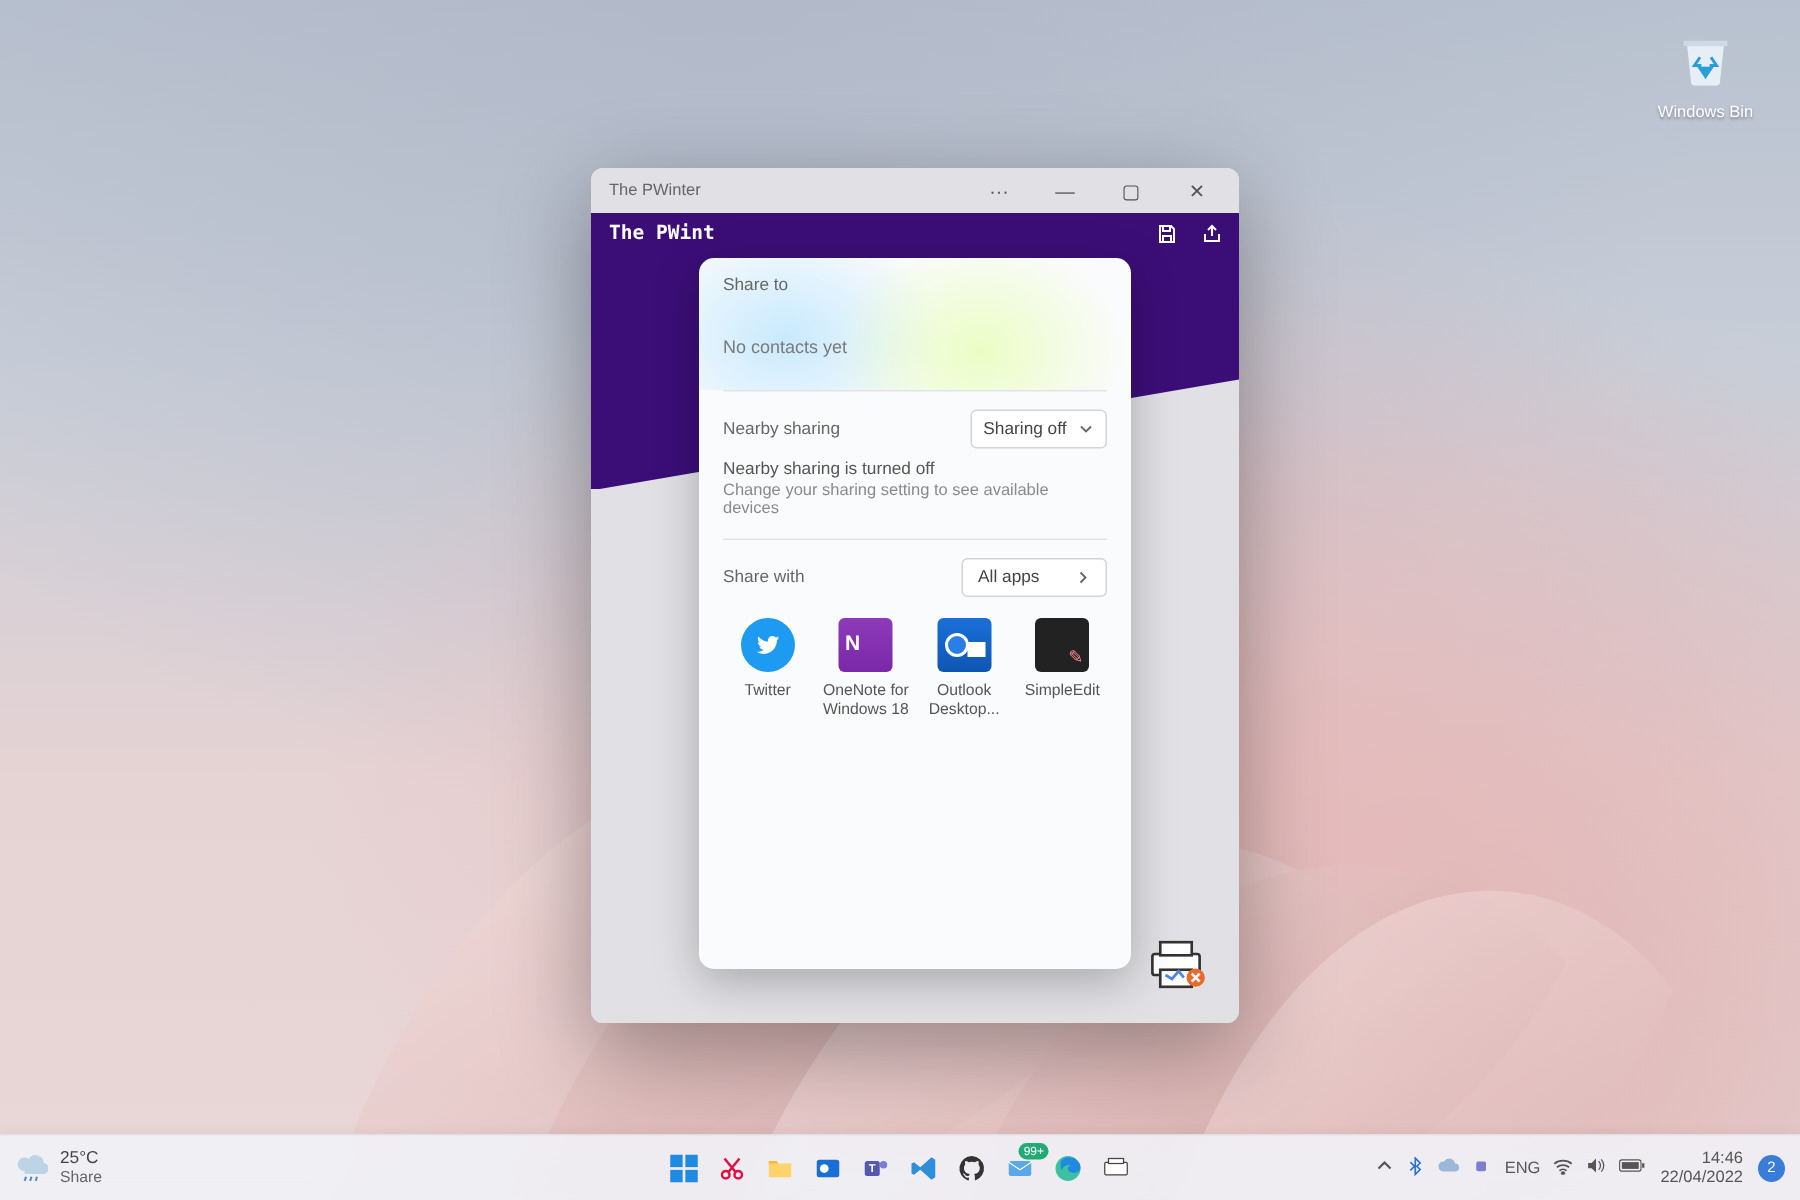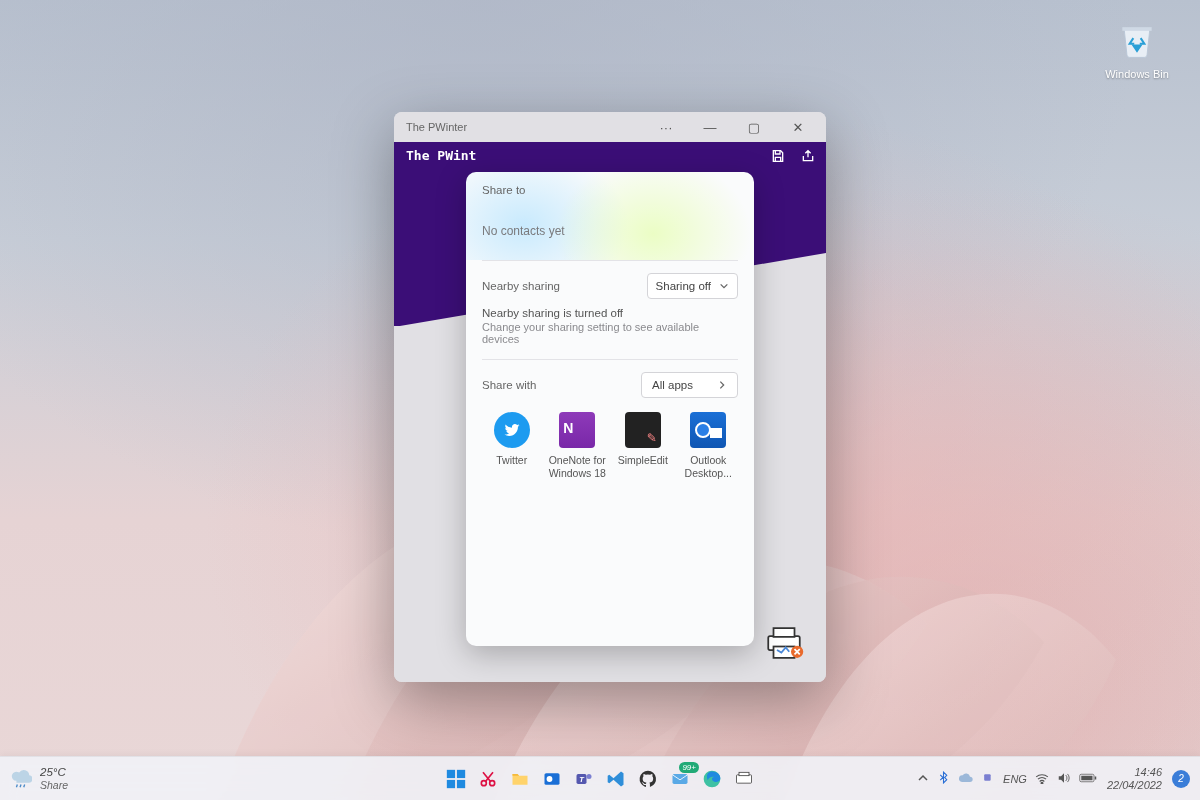--- a/index.html
+++ b/index.html
@@ -109,21 +109,20 @@
   .simpleedit { background:#222; position:relative; }
   .simpleedit::after { content:"✎"; color:#f88; font-size:12px; position:absolute; right:4px; bottom:3px; }
 
   
   .taskbar {
     position: absolute; left: 0; right: 0; bottom: 0; height: 44px;
     background: rgba(240,242,248,.88); backdrop-filter: blur(8px);
     border-top: 1px solid rgba(0,0,0,.06);
     display:flex; align-items:center; padding: 0 10px;
     box-shadow: 0 -1px 8px rgba(0,0,0,.05);
-    font-style: italic;
   }
   .tb-left { display:flex; align-items:center; gap:8px; min-width:180px; }
   .weather-icon { width:22px; height:22px; }
   .weather-text { font-size:11.5px; line-height:1.15; color:#444; }
   .weather-text .t1 { display:block; }
   .weather-text .t2 { display:block; color:#666; font-size:10.5px; }
 
   .tb-center { position:absolute; left:50%; transform:translateX(-50%); display:flex; gap:6px; }
   .tb-ico { width:26px; height:26px; border-radius:4px; display:flex; align-items:center; justify-content:center; }
 
@@ -260,26 +259,26 @@
                   <path d="M22 5.8c-.7.3-1.5.6-2.3.7.8-.5 1.5-1.3 1.8-2.2-.8.5-1.7.8-2.6 1C18 4.5 17 4 15.9 4c-2.2 0-4 1.8-4 4 0 .3 0 .6.1.9C8.6 8.7 5.5 7 3.5 4.5c-.3.6-.5 1.3-.5 2 0 1.4.7 2.6 1.8 3.3-.7 0-1.3-.2-1.8-.5v.1c0 2 1.4 3.6 3.2 4-.3.1-.7.1-1.1.1-.3 0-.5 0-.8-.1.5 1.6 2 2.8 3.8 2.8C6.7 17.4 5 18 3.1 18H2c1.8 1.2 4 1.9 6.3 1.9 7.5 0 11.6-6.2 11.6-11.6v-.5c.8-.6 1.5-1.3 2.1-2z"></path>
                 </svg>
             </div>
             <span class="app-name">Twitter</span>
           </div>
           <div class="app-item">
             <div class="app-icon onenote"></div>
             <span class="app-name">OneNote for Windows 18</span>
           </div>
           <div class="app-item">
+            <div class="app-icon outlook"></div>
+            <span class="app-name">Outlook Desktop...</span>
+          </div>
+          <div class="app-item">
             <div class="app-icon simpleedit"></div>
             <span class="app-name">SimpleEdit</span>
-          </div>
-          <div class="app-item">
-            <div class="app-icon outlook"></div>
-            <span class="app-name">Outlook Desktop...</span>
           </div>
         </div>
       </div>
     </div>
   </div>
 </div>
 
 <div class="taskbar">
   <div class="tb-left">
     <svg class="weather-icon" viewBox="0 0 24 24">

